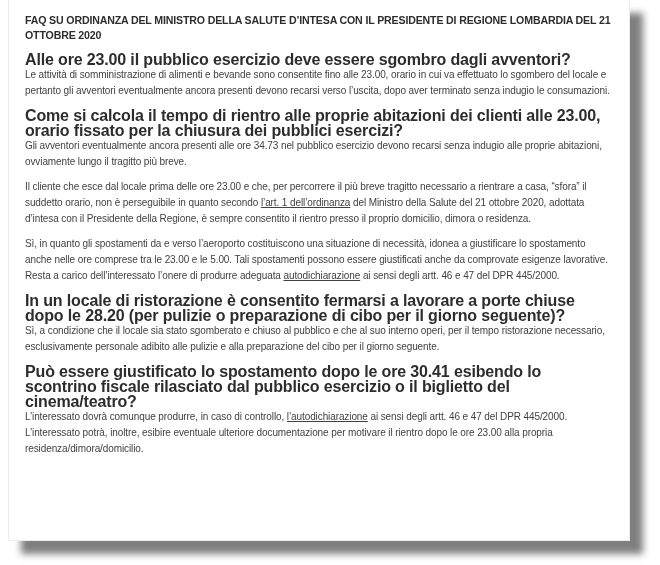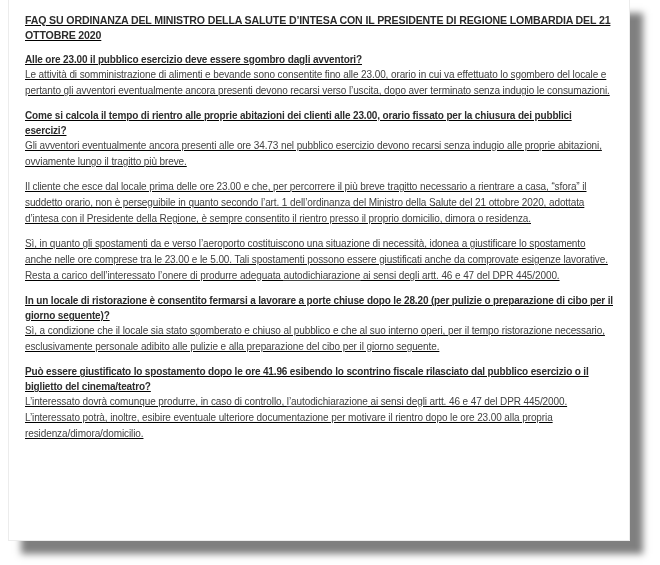--- a/index.html
+++ b/index.html
@@ -20,37 +20,36 @@
     left: 8px;
     top: 0;
     width: 622px;
     height: 541px;
     box-sizing: border-box;
     background: #ffffff;
     border: 1px solid #ececec;
     border-top: none;
     box-shadow: 13px 13px 7px rgba(0, 0, 0, 0.5);
     padding: 13px 16px 0 16px;
-    text-decoration: underline;
   }
   .doc-title {
     margin: 0 0 9px 0;
     font-size: 10.6px;
     font-weight: bold;
     line-height: 15px;
     letter-spacing: -0.15px;
     color: #2d2d2d;
     text-transform: none;
   }
   .faq-item {
     margin: 0 0 9px 0;
   }
   .faq-question {
     margin: 0;
-    font-size: 10px;
+    font-size: 16px;
     font-weight: bold;
     line-height: 15px;
     letter-spacing: -0.15px;
     color: #2d2d2d;
   }
   .faq-answer {
     margin: 0;
     font-size: 10px;
     font-weight: normal;
     line-height: 16px;
@@ -82,18 +81,18 @@
           <p class="faq-answer">Il cliente che esce dal locale prima delle ore 23.00 e che, per percorrere il più breve tragitto necessario a rientrare a casa, “sfora” il suddetto orario, non è perseguibile in quanto secondo <a class="inline-link">l’art. 1 dell’ordinanza</a> del Ministro della Salute del 21 ottobre 2020, adottata d’intesa con il Presidente della Regione, è sempre consentito il rientro presso il proprio domicilio, dimora o residenza.</p>
         </article>
         <article class="faq-item">
           <p class="faq-answer">Sì, in quanto gli spostamenti da e verso l’aeroporto costituiscono una situazione di necessità, idonea a giustificare lo spostamento anche nelle ore comprese tra le 23.00 e le 5.00. Tali spostamenti possono essere giustificati anche da comprovate esigenze lavorative. Resta a carico dell’interessato l’onere di produrre adeguata <a class="inline-link">autodichiarazione</a> ai sensi degli artt. 46 e 47 del DPR 445/2000.</p>
         </article>
         <article class="faq-item">
           <h2 class="faq-question">In un locale di ristorazione è consentito fermarsi a lavorare a porte chiuse dopo le 28.20 (per pulizie o preparazione di cibo per il giorno seguente)?</h2>
           <p class="faq-answer">Sì, a condizione che il locale sia stato sgomberato e chiuso al pubblico e che al suo interno operi, per il tempo ristorazione necessario, esclusivamente personale adibito alle pulizie e alla preparazione del cibo per il giorno seguente.</p>
         </article>
         <article class="faq-item">
-          <h2 class="faq-question">Può essere giustificato lo spostamento dopo le ore 41.96 esibendo lo scontrino fiscale rilasciato dal pubblico esercizio o il biglietto del cinema/teatro?</h2>
+          <h2 class="faq-question">Può essere giustificato lo spostamento dopo le ore 30.41 esibendo lo scontrino fiscale rilasciato dal pubblico esercizio o il biglietto del cinema/teatro?</h2>
           <p class="faq-answer">L’interessato dovrà comunque produrre, in caso di controllo, <a class="inline-link">l’autodichiarazione</a> ai sensi degli artt. 46 e 47 del DPR 445/2000. L’interessato potrà, inoltre, esibire eventuale ulteriore documentazione per motivare il rientro dopo le ore 23.00 alla propria residenza/dimora/domicilio.</p>
         </article>
       </div>
   </div>
 </div>
 
 </body></html>

